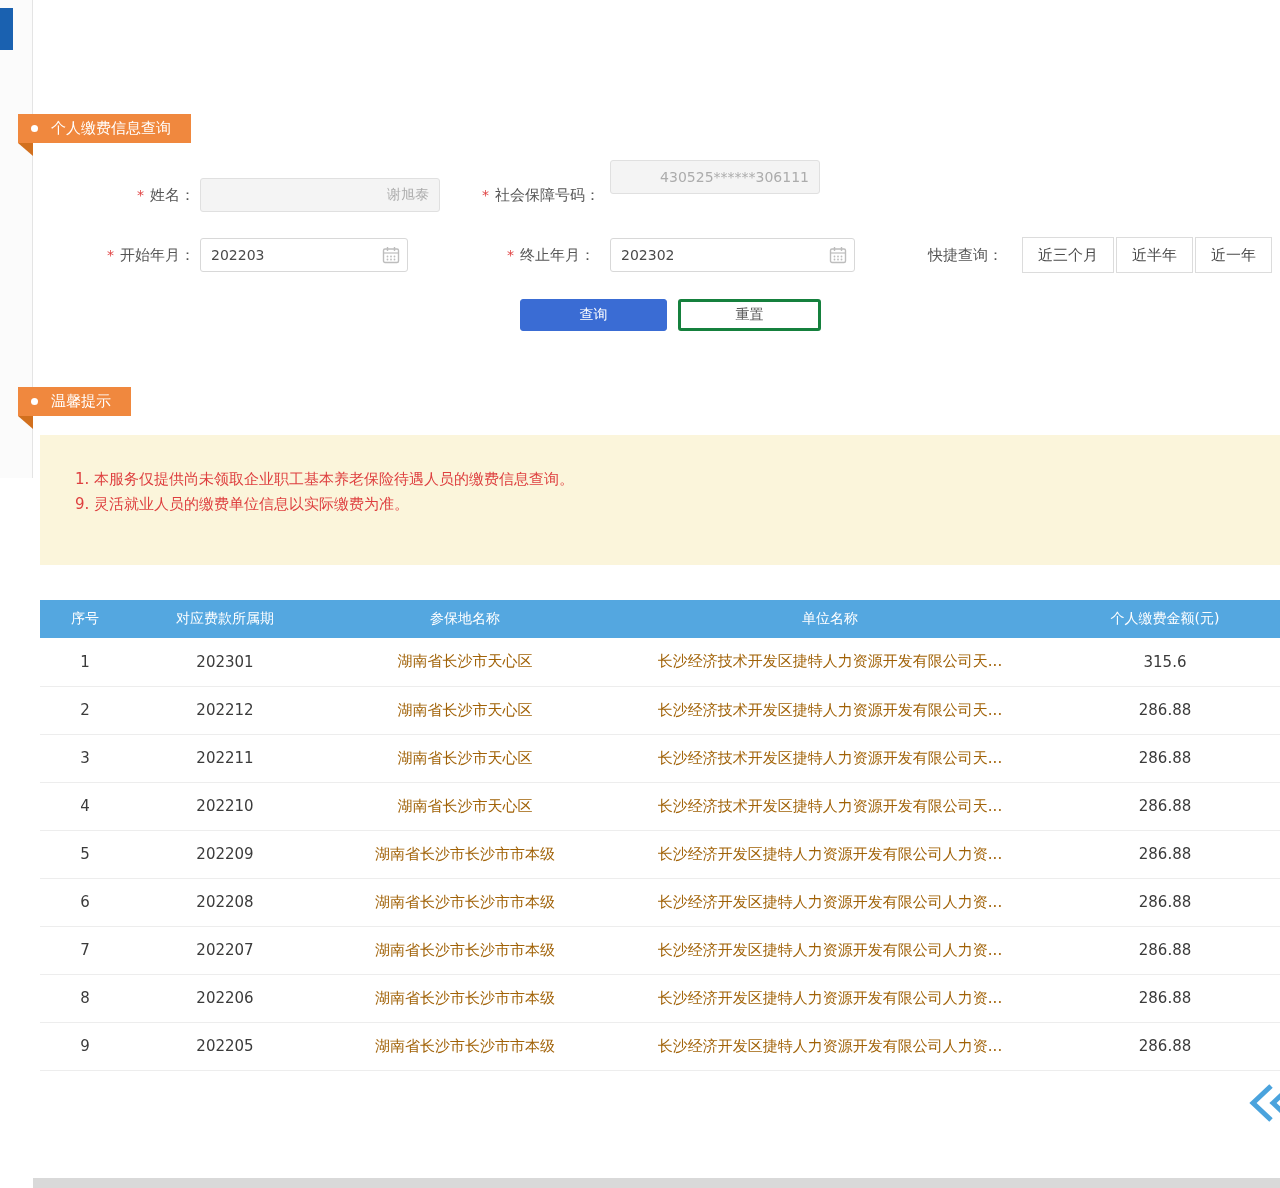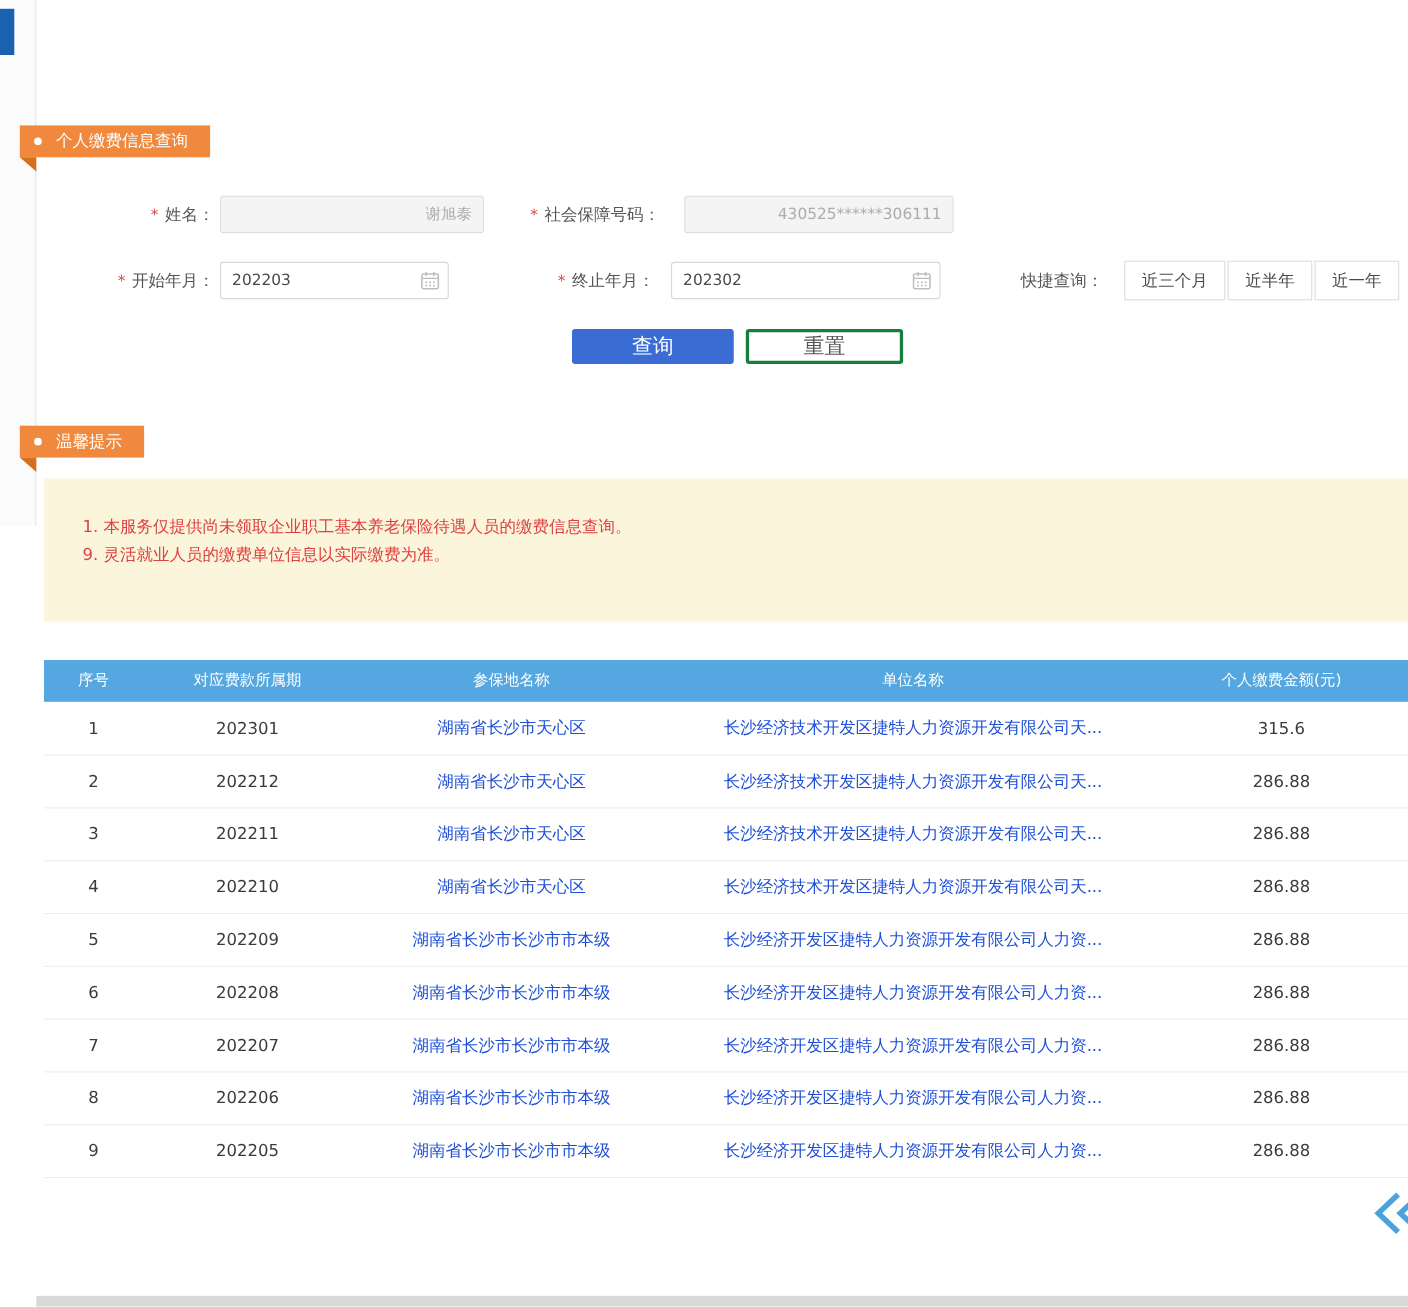--- a/index.html
+++ b/index.html
@@ -26,52 +26,52 @@
   .ribbon.r2 { top:387px; }
 
   
   .f-label { position:absolute; font-size:15px; color:#555; text-align:right; white-space:nowrap; }
   .req { color:#E04444; margin-right:6px; font-size:14px; }
   .input { height:34px; width:100%; border:1px solid #D8D8D8; border-radius:3px;
     font-size:14px; padding:0 10px; font-family:inherit; outline:none; background:#fff; color:#4A4A4A; }
   .input.disabled { background:#F4F4F4; color:#ACACAC; border-color:#E0E0E0;text-align:right; }
   .inp-wrap { position:absolute; height:34px; }
   .inp-wrap.w-name { left:200px; top:178px; width:240px; }
-  .inp-wrap.w-ssn  { left:610px; top:178px; width:245px;margin-left:12px; }
+  .inp-wrap.w-ssn  { left:610px; top:160px; width:210px; }
   .inp-wrap.w-start{ left:200px; top:238px; width:208px; }
   .inp-wrap.w-end  { left:610px; top:238px; width:245px; }
   .inp-wrap .cal { position:absolute; right:8px; top:8px; width:18px; height:18px; cursor:pointer; }
   .lab-name  { left:90px;  top:186px; width:105px; }
   .lab-ssn   { left:455px; top:186px; width:145px; }
   .lab-start { left:85px;  top:246px; width:110px; }
   .lab-end   { left:455px; top:246px; width:140px; }
   .lab-quick { left:928px; top:246px; width:86px; text-align:left; }
 
   .quick-group { position:absolute; left:1022px; top:237px; display:flex; gap:2px; }
   .quick-btn { height:36px; padding:0 15px; border:1px solid #DCDCDC; background:#fff;
     font-size:15px; color:#4A4A4A; display:flex; align-items:center; cursor:pointer; font-family:inherit; }
 
-  .btn { position:absolute; height:32px; border-radius:3px; font-size:19px; cursor:pointer; font-family:inherit; }
+  .btn { position:absolute; height:32px; border-radius:3px; font-size:14px; cursor:pointer; font-family:inherit; }
   .btn-primary { left:520px; top:299px; width:147px; background:#3A6CD4; color:#fff; border:1px solid #3A6CD4; }
   .btn-plain   { left:678px; top:299px; width:143px; background:#fff; color:#555; border:3px solid #15803d; }
 
   
   .notice { position:absolute; left:40px; right:0; top:435px; height:130px;
     background:#FBF5DB; padding:32px 0 0 35px; }
   .notice-line { color:#DE3F3F; font-size:15px; line-height:25px; }
 
   
   .pay-table { position:absolute; left:40px; top:600px; width:1240px;
     border-collapse:collapse; table-layout:fixed; }
   .pay-table th { background:#54A7E0; color:#fff; font-weight:normal; font-size:14px;
     height:38px; text-align:center; white-space:nowrap; overflow:hidden; }
   .pay-table td { height:48px; text-align:center; font-size:15px;
     border-bottom:1px solid #EDEDED; white-space:nowrap; overflow:hidden; background:#fff; }
   .pay-table td.c0, .pay-table td.c1, .pay-table td.c4 { color:#3B3B3B; }
-  .pay-table td.c2, .pay-table td.c3 { color:#1d4ed8; }
+  .pay-table td.c2, .pay-table td.c3 { color:#a16207; }
 
   
   .collapse-btn { position:absolute; left:1248px; top:1082px; width:48px; height:42px;
     color:#4AA3DD; cursor:pointer; }
 
   .bottom-strip { position:absolute; left:33px; right:0; bottom:0; height:10px; background:#D9D9D9; }
 </style>
 </head>
 <body>
 

